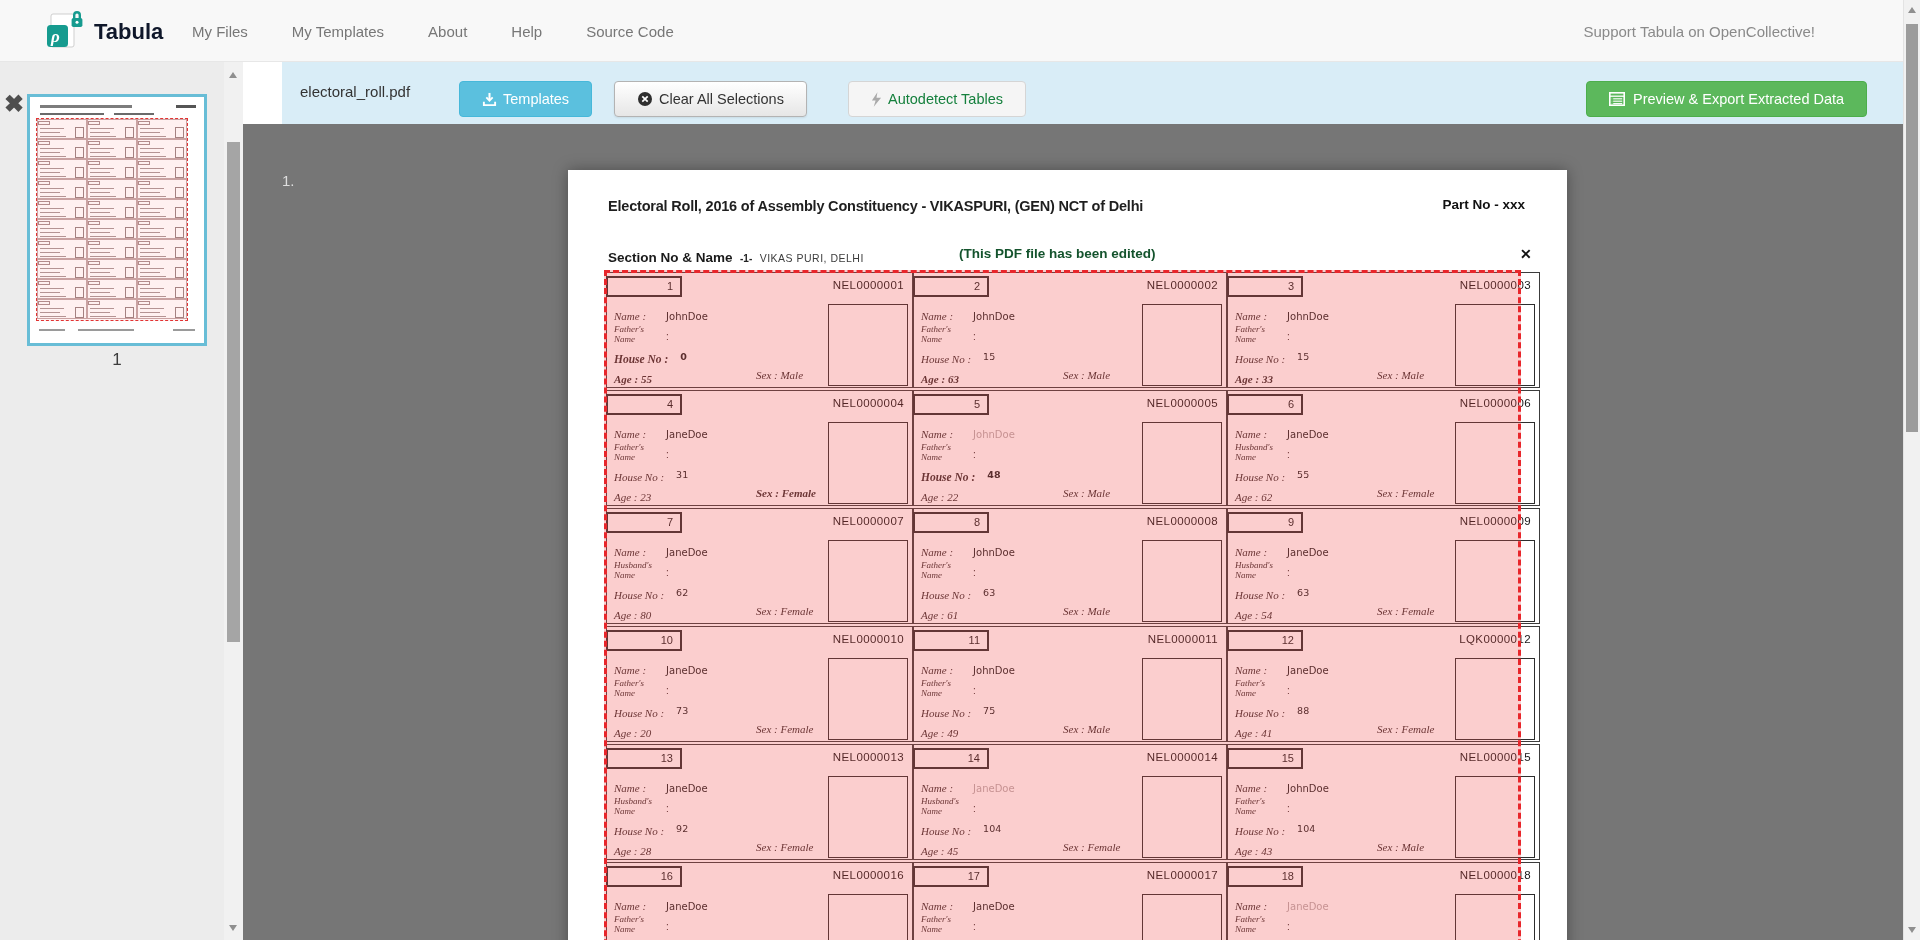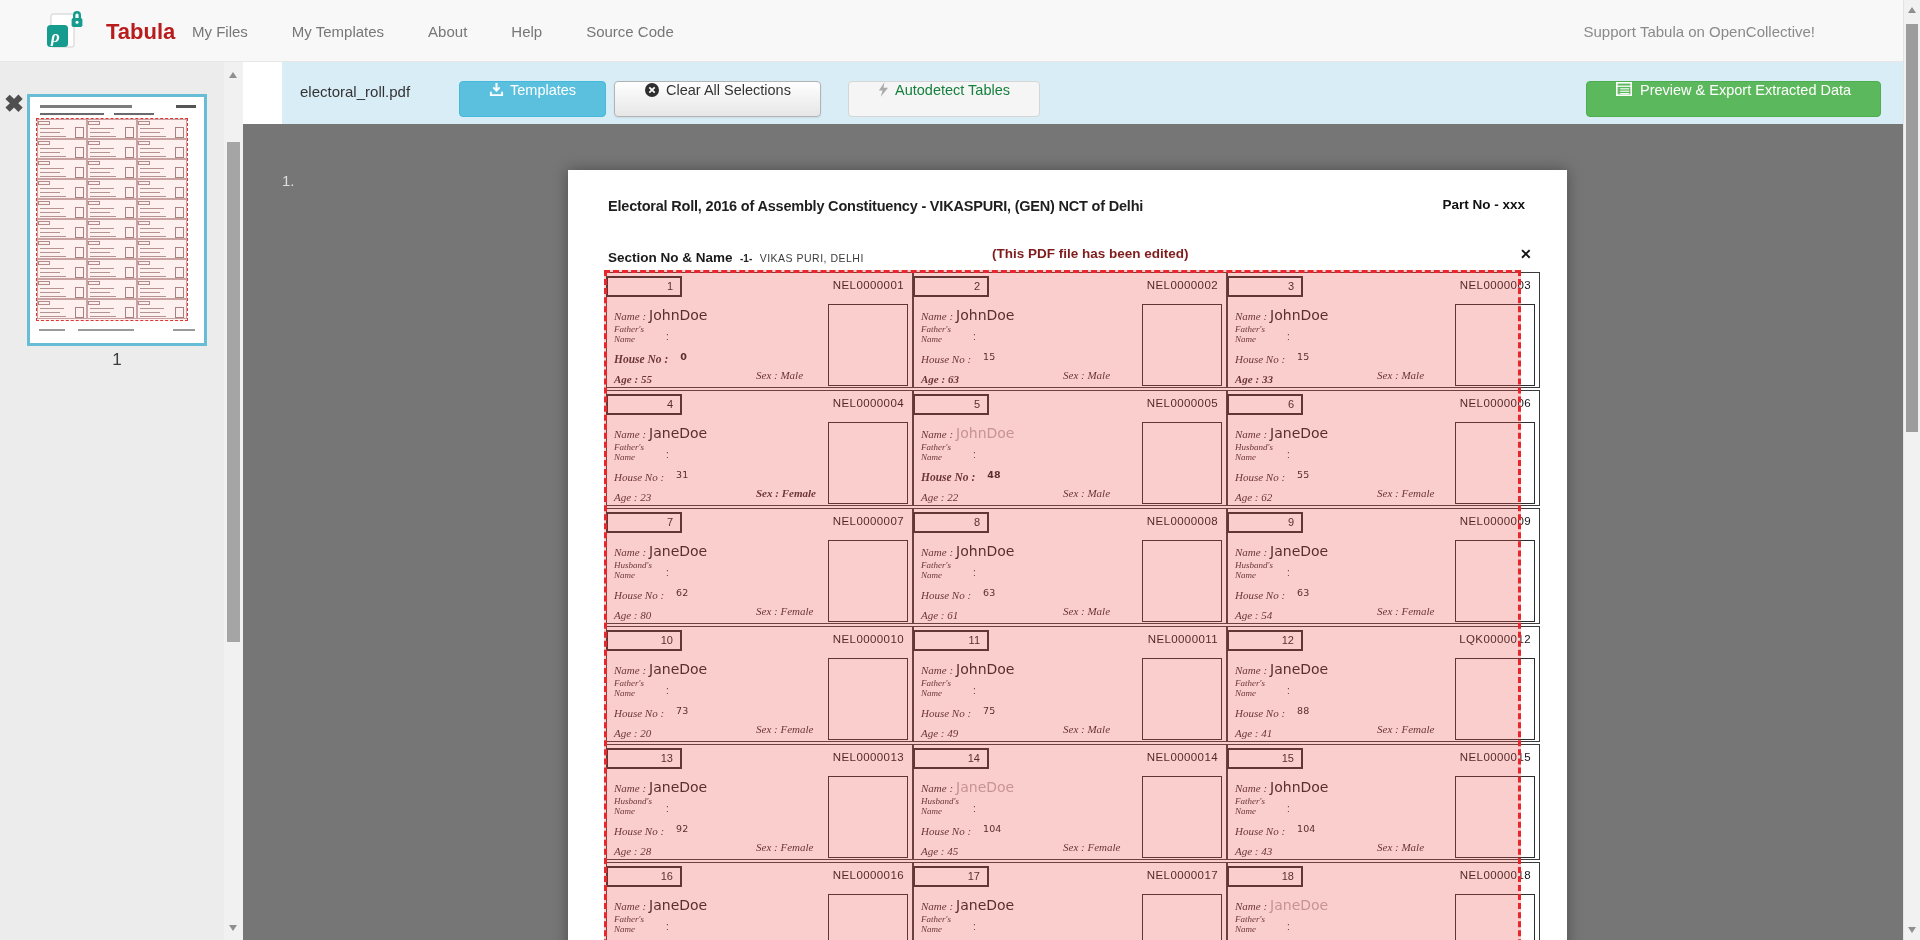--- a/index.html
+++ b/index.html
@@ -4,21 +4,21 @@
 <style>
   * { margin:0; padding:0; box-sizing:border-box; }
   html,body { width:1920px; height:940px; overflow:hidden; background:#fff;
               font-family:"Liberation Sans", sans-serif; }
   .app { position:relative; width:1920px; height:940px; overflow:hidden; background:#fff; }
 
   
   .navbar { position:absolute; left:0; top:0; width:1903px; height:62px;
             background:#f8f8f8; border-bottom:1px solid #e7e7e7; }
   .brand-wrap { position:absolute; left:44px; top:8px; display:flex; align-items:center; gap:10px; }
-  .brand { font-size:22px; font-weight:bold; color:#b91c1c;margin-left:12px; }
+  .brand { font-size:22px; font-weight:bold; color:#0f172a; }
   .nav-links { position:absolute; left:192px; top:0; height:62px; display:flex; align-items:center; gap:44px; }
   .nav-link { font-size:15px; color:#777; cursor:pointer; white-space:nowrap; }
   .nav-right { position:absolute; right:88px; top:0; height:62px; display:flex; align-items:center;text-align:center; }
   .nav-right .nav-link { color:#8a8a8a; }
 
   
   .win-scrollbar { position:absolute; right:0; top:0; width:17px; height:940px;
                    background:#f1f1f1; border-left:1px solid #e3e3e3; }
   .sb-arrow-up { position:absolute; left:4px; width:0; height:0;
                  border-left:4.5px solid transparent; border-right:4.5px solid transparent;
@@ -57,22 +57,22 @@
   .thumb-label { position:absolute; left:27px; top:288px; width:180px; text-align:center;
                  font-size:17px; color:#3c3c3c; }
   .side-scrollbar { position:absolute; left:224px; top:0; width:19px; height:878px; background:#f1f1f1; }
   .side-scrollbar .sb-arrow-up { top:10px; left:5px; }
   .side-scrollbar .sb-arrow-down { bottom:9px; left:5px; }
   .side-thumb { position:absolute; left:3px; top:80px; width:13px; height:500px; background:#a5a5a5; }
 
   
   .toolbar { position:absolute; left:243px; top:62px; width:1660px; height:62px; background:#d9edf7;margin-left:39px; }
   .filename { position:absolute; left:18px; top:21px; font-size:15px; color:#333; }
-  .btn { position:absolute; top:19px; height:36px; display:flex; gap:6px;
-         padding:0 29px; border-radius:4px; font-size:14.5px; cursor:pointer; white-space:nowrap; }
+  .btn { position:absolute; top:19px; height:36px; display:flex; align-items:center; gap:6px;
+         padding:0 22px; border-radius:4px; font-size:14.5px; cursor:pointer; white-space:nowrap; }
   .btn-templates { left:177px; background:#5bc0de; border:1px solid #46b8da; color:#fff; }
   .btn-clear { left:332px; background:linear-gradient(#ffffff,#e6e6e6); border:1px solid #b3b3b3;
                color:#333; box-shadow:0 1px 2px rgba(0,0,0,0.08); }
   .btn-autodetect { left:566px; background:#f5f5f5; border:1px solid #d5d5d5; color:#15803d; cursor:default; }
   .btn-export { left:1304px; background:#5cb85c; border:1px solid #4cae4c; color:#fff;gap:8px; }
   .btn svg { display:block; }
 
   
   .canvas { position:absolute; left:243px; top:124px; width:1660px; height:816px;
             background:#767676; overflow:hidden; }
@@ -81,35 +81,35 @@
   
   .pdf-page { position:absolute; left:325px; top:46px; width:999px; height:900px; background:#fff;
               box-shadow:0 0 14px rgba(0,0,0,0.35); overflow:hidden; cursor:crosshair; }
   .pdf-title { position:absolute; left:40px; top:28px; font-size:14.5px; font-weight:bold;
                color:#1f1f1f; letter-spacing:-0.2px; }
   .pdf-partno { position:absolute; right:42px; top:27px; font-size:13.5px; font-weight:bold; color:#111; }
   .section-row { position:absolute; left:40px; top:78px; white-space:nowrap; }
   .section-label { font-size:13.5px; font-weight:bold; color:#1a1a1a; }
   .section-sep { font-size:10px; font-weight:bold; color:#222; margin-left:3px; }
   .section-value { font-size:10.5px; color:#3d3d3d; letter-spacing:0.5px; margin-left:3px; }
-  .edited-note { position:absolute; left:424px; top:76px; font-size:13.5px; font-weight:bold; color:#7f1d1d; }
+  .edited-note { position:absolute; left:391px; top:76px; font-size:13.5px; font-weight:bold; color:#14532d; }
   .selection-close { position:absolute; left:952px; top:76px; font-size:14px; font-weight:bold;
                      color:#111; cursor:pointer; }
 
   
   .voter-grid { position:absolute; left:38px; top:102px; width:936px;
                 display:grid; grid-template-columns:307px 314px 313px; grid-auto-rows:116px; row-gap:2px; }
   .cell { position:relative; border:1.5px solid #3c3c3c; }
   .numbox { position:absolute; left:-1px; top:3px; width:76px; height:21px; border:2px solid #2d2d2d; }
   .numbox span { position:absolute; right:7px; top:2px; font-size:11px; color:#1d1d1d; }
   .cellid { position:absolute; right:8px; top:6px; font-size:11.5px; color:#171717; letter-spacing:0.4px; }
   .photo { position:absolute; right:4px; top:31px; width:80px; height:82px; border:1.5px solid #2d2d2d; }
   .lbl { font-family:"Liberation Serif", serif; font-style:italic; font-size:11px; color:#3a2c2c; }
   .f-name { position:absolute; left:7px; top:33px; }
-  .name-val { font-family:"DejaVu Sans", sans-serif; font-size:14px; color:#222; margin-left:3px; }
+  .name-val { font-family:"DejaVu Sans", sans-serif; font-size:10px; color:#222; margin-left:20px; }
   .name-val.gray { color:#b7adad; }
   .f-rel { position:absolute; left:7px; top:51px; width:120px; }
   .f-rel .lbl { font-size:9px; line-height:10px; display:block; }
   .rel-colon { position:absolute; left:52px; top:7px; font-size:10px; color:#3a2c2c; }
   .f-house { position:absolute; left:7px; top:76px; }
   .house-val { font-family:"DejaVu Sans", sans-serif; font-size:9.5px; color:#222;
                margin-left:12px; position:relative; top:-3px; }
   .f-house.bold .lbl { font-weight:bold; font-size:11.5px; }
   .f-house.bold .house-val { font-weight:bold; }
   .f-agesex { position:absolute; left:7px; top:96px; width:290px; }

